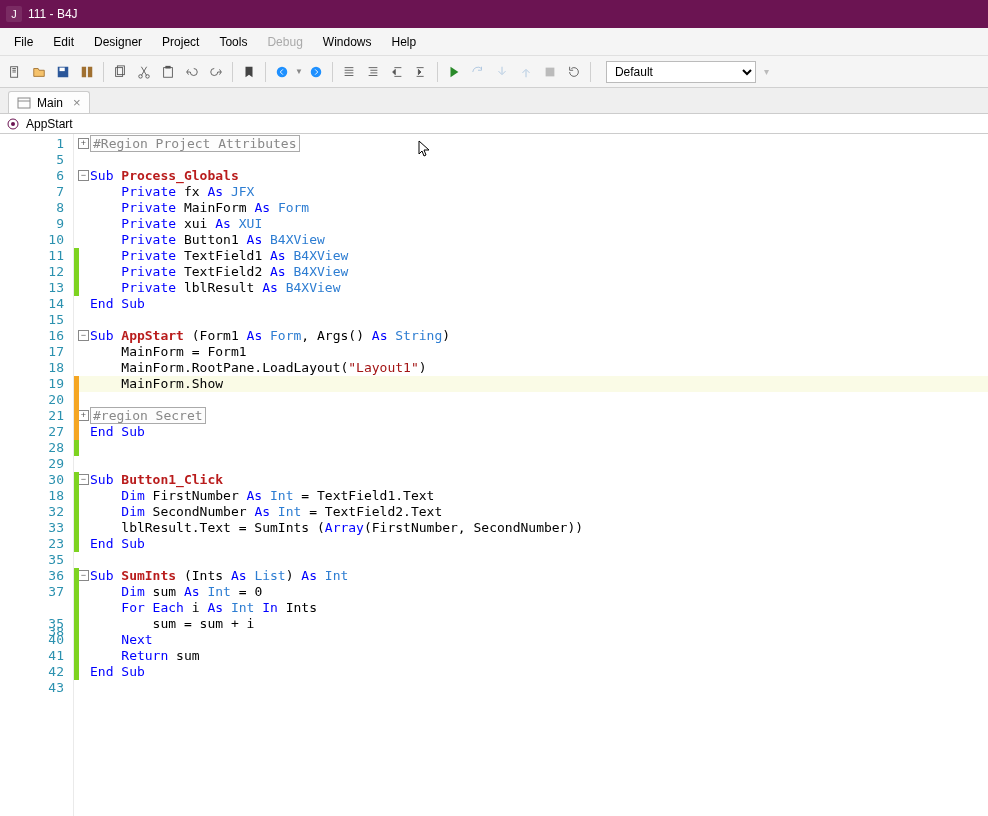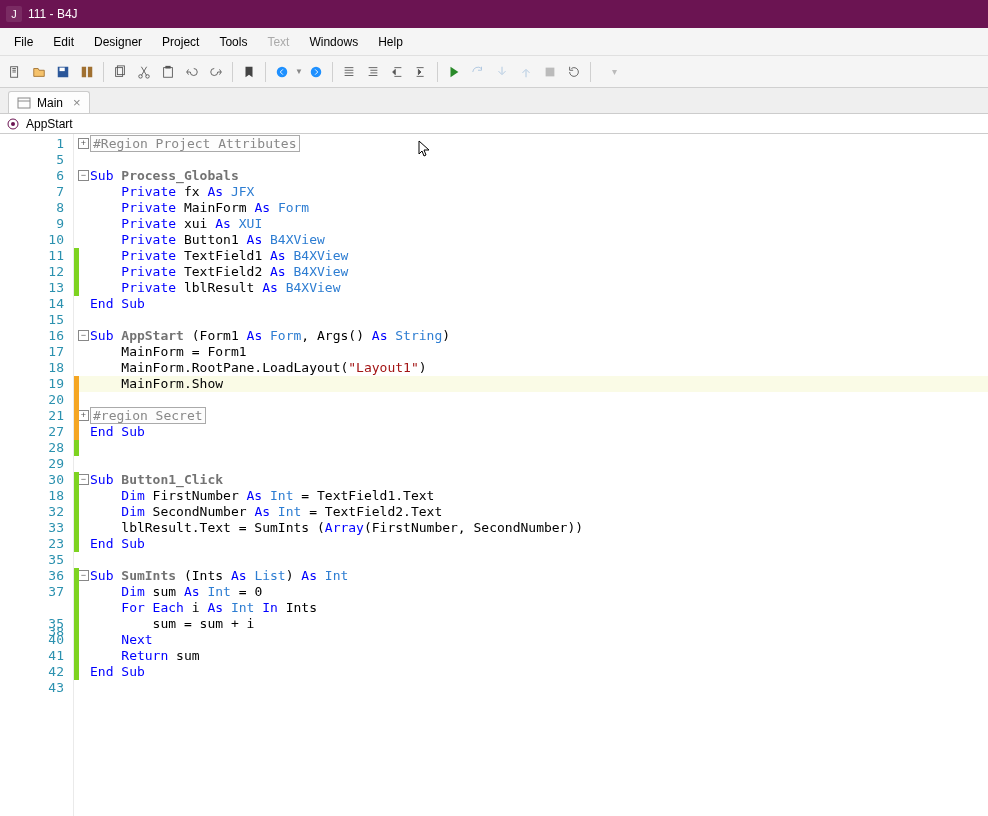--- a/index.html
+++ b/index.html
@@ -23,42 +23,42 @@
   .editor { position:relative; height:calc(816px - 28px - 28px - 32px - 26px - 20px); overflow:hidden; }
   .gutter { position:absolute; left:0; top:0; width:74px; height:100%; background:#fff; border-right:1px solid #eaeaea; }
   .lnum { position:absolute; left:0; width:64px; text-align:right; color:#2b91af; font-family:Consolas,monospace; font-size:13px; height:16px; line-height:16px; }
   .fold { position:absolute; left:78px; width:11px; height:11px; border:1px solid #888; font-size:9px; line-height:9px; text-align:center; color:#555; background:#fff; cursor:pointer;}
   .marker { position:absolute; left:74px; width:5px; height:16px; }
   .marker.green { background:#7ed321; }
   .marker.orange { background:#f5a623; }
   .code { position:absolute; left:90px; top:0; right:0; font-family:Consolas,monospace; font-size:13px; }
   .codeline { position:absolute; left:0; height:16px; line-height:16px; white-space:pre; }
   .kw { color:#0000ff; }
-  .nm { color:#737373; font-weight:bold; }
+  .nm { color:#b91c1c; font-weight:bold; }
   .ty { color:#2d7dd2; }
   .str { color:#a31515; }
   .foldbox { border:1px solid #aaa; padding:0 2px; color:#888; background:#fdfdfd;}
   .hl-line { position:absolute; left:0; right:0; height:16px; background:#fafbe6; z-index:-1; }
   .cursor-arrow { position:absolute; width:14px; height:18px; pointer-events:none; }
 </style>
 </head>
 <body>
 
 <div class="titlebar">
   <div class="logo">J</div>
   <span>111 - B4J</span>
 </div>
 
 <div class="menubar" id="menubar">
     <span>File</span>
     <span>Edit</span>
     <span>Designer</span>
     <span>Project</span>
     <span>Tools</span>
-    <span class="disabled">Text</span>
+    <span class="disabled">Debug</span>
     <span>Windows</span>
     <span>Help</span>
   </div>
 
 <div class="toolbar">
   <button class="tbtn">
       <svg viewBox="0 0 16 16">
         <rect x="3" y="2" width="8" height="12" fill="none" stroke="#555"></rect>
         <path d="M5 4h4M5 6h4M5 8h4" stroke="#555"></path>
       </svg>
@@ -181,20 +181,21 @@
       </svg>
     </button>
   <button class="tbtn">
       <svg viewBox="0 0 16 16">
         <path d="M3 8a5 5 0 1 0 2-4" stroke="#555" fill="none"></path>
         <path d="M3 2v4h4" stroke="#555" fill="none"></path>
       </svg>
     </button>
   <div class="tsep"></div>
   <div style="width:8px"></div>
+  <select><option>Default</option></select>
   <span style="color:#bbb;margin-left:6px;font-size:10px;">▾</span>
 </div>
 
 <div class="tabstrip">
   <div class="tab">
     <span class="tabicon">
         <svg viewBox="0 0 14 14">
           <rect x="1" y="2" width="12" height="10" fill="none" stroke="#888"></rect>
           <path d="M1 5h12" stroke="#888"></path>
         </svg>

